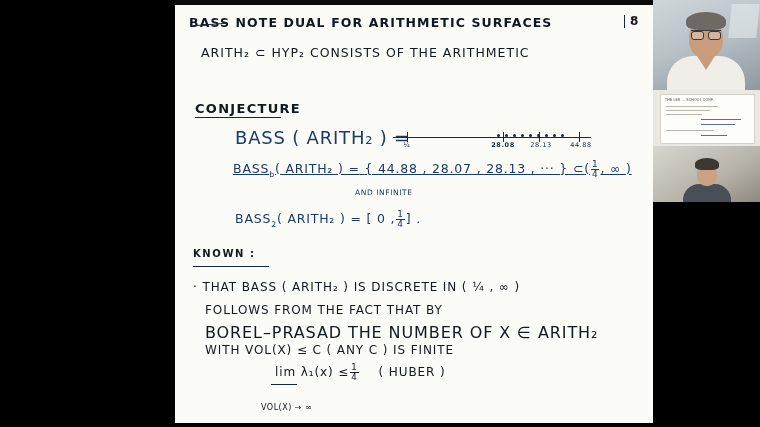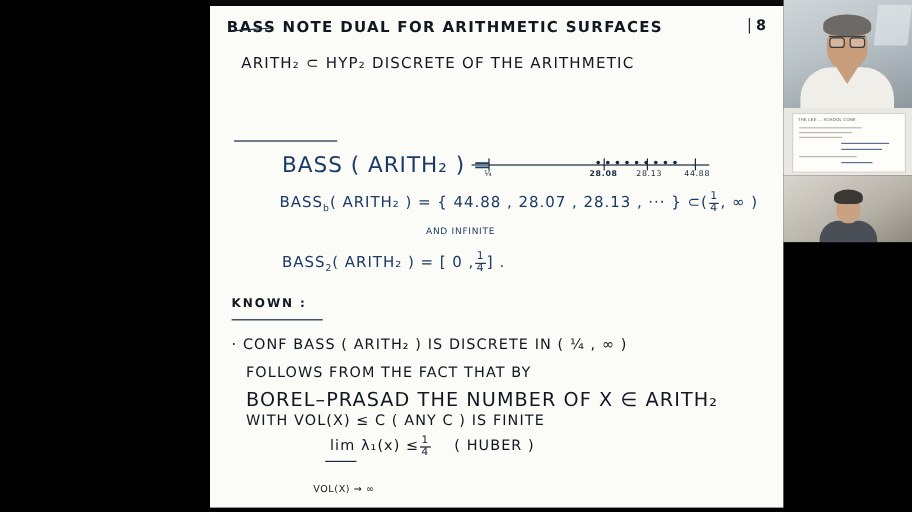--- a/index.html
+++ b/index.html
@@ -123,20 +123,21 @@
     letter-spacing: .8px;
     white-space: nowrap;
   }
   .eq2 {
     position: absolute;
     left: 58px;
     top: 155px;
     font-size: 12.5px;
     letter-spacing: .8px;
     white-space: nowrap;
+    text-decoration: underline;
   }
   .eq2-sub {
     position: absolute;
     left: 180px;
     top: 183px;
     font-size: 7.5px;
     letter-spacing: .6px;
     color: #1b3a66;
     white-space: nowrap;
   }
@@ -428,22 +429,23 @@
 
   <div class="board hand">
 
     <div class="title-row">
       <div class="title-text ink-dark">BASS NOTE DUAL FOR ARITHMETIC SURFACES</div>
       <div class="page-no ink-dark">8</div>
     </div>
     <div class="strike"></div>
     <div class="title-underline"></div>
 
-    <div class="l1 ink-dark">ARITH₂ ⊂ HYP₂   DISCRETE OF THE ARITHMETIC</div>
-
+    <div class="l1 ink-dark">ARITH₂ ⊂ HYP₂   CONSISTS OF THE ARITHMETIC</div>
+
+    <div class="conj ink-dark">CONJECTURE</div>
     <div class="conj-ul"></div>
 
     <div class="eq1 ink-blue">
       <span>BASS ( ARITH₂ ) =</span>
     </div>
 
     <div class="numline">
       <div class="axis"></div>
       <div class="tick" style="left:14px;"></div>
       <div class="tick" style="left:110px;"></div>
@@ -472,21 +474,21 @@
     <div class="eq2-sub">AND INFINITE</div>
 
     <div class="eq3 ink-blue">
       <span>BASS</span><sub>2</sub><span>( ARITH₂ ) =</span>
       <span>[ 0 ,</span><span class="frac"><span class="num">1</span><span class="den">4</span></span><span>] .</span>
     </div>
 
     <div class="known ink-dark">KNOWN :</div>
     <div class="known-ul"></div>
 
-    <div class="b1 ink-dark">· CONF  BASS ( ARITH₂ )  IS  DISCRETE  IN  ( ¼ , ∞ )</div>
+    <div class="b1 ink-dark">· THAT  BASS ( ARITH₂ )  IS  DISCRETE  IN  ( ¼ , ∞ )</div>
     <div class="b2 ink-dark">FOLLOWS  FROM  THE  FACT  THAT  BY</div>
     <div class="b3 ink-dark">BOREL–PRASAD    THE  NUMBER  OF  X ∈ ARITH₂</div>
     <div class="b4 ink-dark">WITH  VOL(X) ≤ C   ( ANY  C )   IS   FINITE</div>
 
     <div class="limbar"></div>
     <div class="b6 ink-dark">
       <span>lim</span>
       <span>λ₁(x) ≤</span><span class="frac"><span class="num">1</span><span class="den">4</span></span>
       &nbsp;&nbsp;&nbsp;<span>( HUBER )</span>
     </div>

